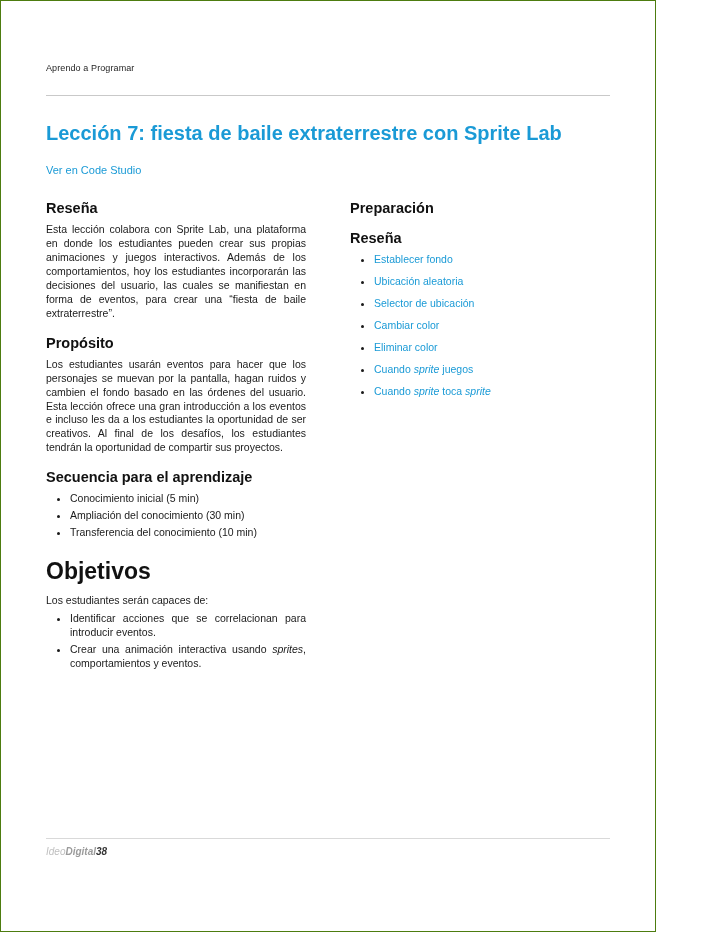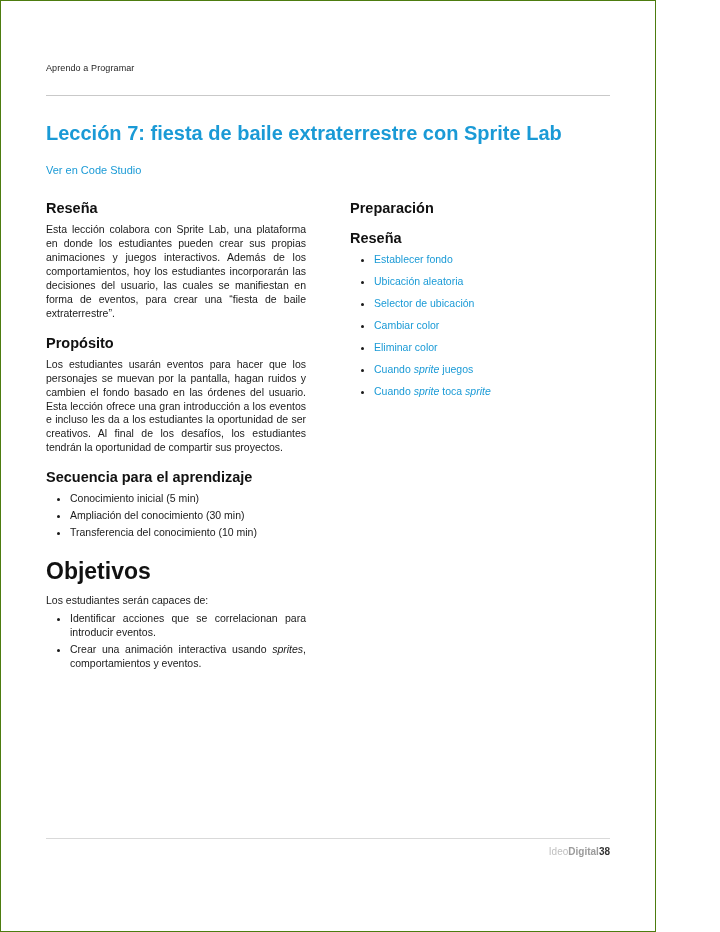--- a/index.html
+++ b/index.html
@@ -76,23 +76,24 @@
   ul.bullets li { margin-bottom:3px; text-align:justify; }
   ul.code-list { list-style:disc; margin:6px 0 0 0; padding-left:24px; font-size:10.5px; }
   ul.code-list li { margin-bottom:10px; }
   .term { font-weight:700; }
   .doc-footer {
     position:absolute;
     left:45px; right:45px; bottom:74px;
     border-top:1px solid #d9d9d9;
     padding-top:7px;
     display:flex;
-    justify-content:flex-end;
+    justify-content:flex-start;
     align-items:baseline;
     font-size:10px;
+    font-style:italic;
   }
   .brand-light { color:#bfbfbf; font-weight:400; }
   .brand-bold { color:#9b9b9b; font-weight:700; }
   .page-number { color:#333; font-weight:700; }
 </style>
 </head>
 <body>
 
 <div class="page">
   <div class="content">

